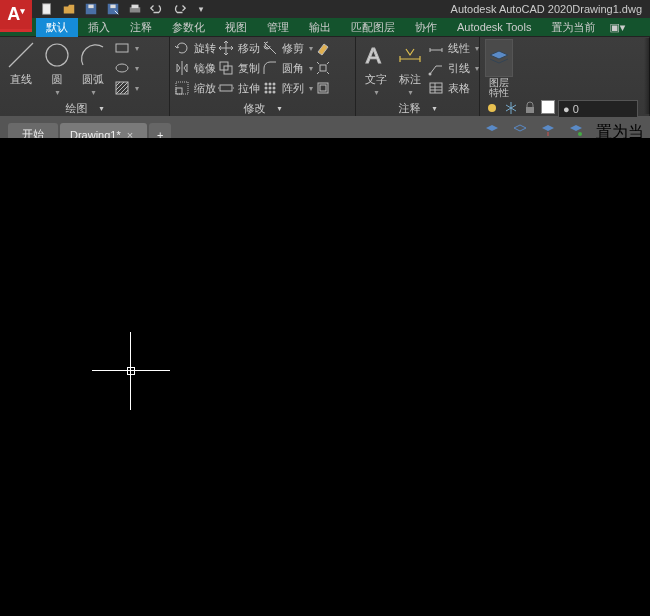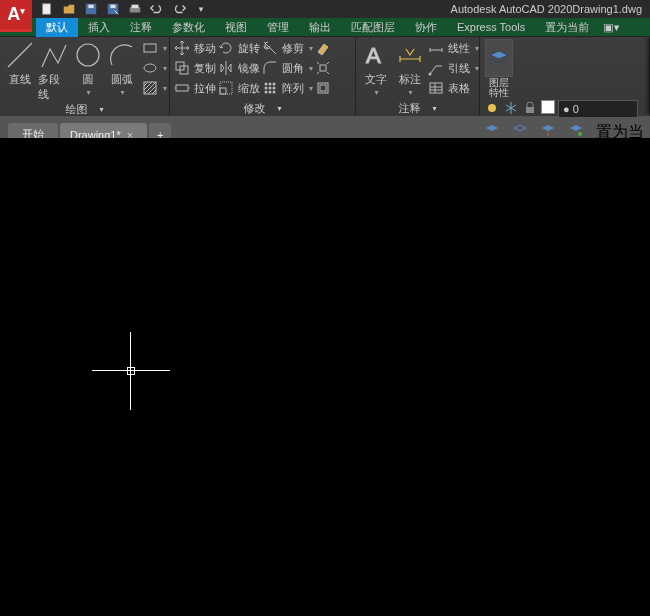--- a/index.html
+++ b/index.html
@@ -111,48 +111,40 @@
 <div class="menubar">
   <span class="menu-item active">默认</span>
   <span class="menu-item">插入</span>
   <span class="menu-item">注释</span>
   <span class="menu-item">参数化</span>
   <span class="menu-item">视图</span>
   <span class="menu-item">管理</span>
   <span class="menu-item">输出</span>
   <span class="menu-item">匹配图层</span>
   <span class="menu-item">协作</span>
-  <span class="menu-item">Express Tools</span>
+  <span class="menu-item">Autodesk Tools</span>
   <span class="menu-item">置为当前</span>
   <span class="menu-item" style="padding:2px 4px;">▣▾</span>
 </div>
 
 <div class="ribbon">
 
   <div class="panel" style="width:170px;">
     <div class="panel-body">
       <div class="big-tool">
         <span class="ico">
             <svg viewBox="0 0 32 32">
               <line x1="4" y1="28" x2="28" y2="4"></line>
             </svg>
           </span>
         <span>直线</span>
       </div>
       <div class="big-tool">
         <span class="ico">
             <svg viewBox="0 0 32 32">
-              <path d="M4 28L12 10L20 24L28 6"></path>
-            </svg>
-          </span>
-        <span>多段线</span>
-      </div>
-      <div class="big-tool">
-        <span class="ico">
-            <svg viewBox="0 0 32 32">
               <circle cx="16" cy="16" r="11"></circle>
             </svg>
           </span>
         <span>圆</span>
           <span class="dd-caret">▾</span>
       </div>
       <div class="big-tool">
         <span class="ico">
             <svg viewBox="0 0 32 32">
               <path d="M6 26A14 14 0 0 1 26 8"></path>
@@ -194,20 +186,48 @@
         <span class="dd">▾</span>
       </div>
   </div>
 
   <div class="panel" style="width:186px;">
     <div class="panel-body">
       <div class="row-tools">
         <div class="tool-row">
             <span class="mini">
               <svg viewBox="0 0 16 16">
+                <path d="M3 8a5 5 0 1 1 2 4" fill="none" stroke="#bbb"></path>
+                <path d="M3 8l-2-2M3 8l2-1" stroke="#bbb"></path>
+              </svg>
+            </span>
+            <span class="lbl">旋转</span>
+          </div>
+        <div class="tool-row">
+            <span class="mini">
+              <svg viewBox="0 0 16 16">
+                <path d="M8 1v14M3 4l3 4-3 4zM13 4l-3 4 3 4z" fill="none" stroke="#bbb"></path>
+              </svg>
+            </span>
+            <span class="lbl">镜像</span>
+          </div>
+        <div class="tool-row">
+            <span class="mini">
+              <svg viewBox="0 0 16 16">
+                <rect x="2" y="8" width="6" height="6" fill="none" stroke="#bbb"></rect>
+                <rect x="2" y="2" width="12" height="12" fill="none" stroke="#bbb" stroke-dasharray="1"></rect>
+              </svg>
+            </span>
+            <span class="lbl">缩放</span>
+          </div>
+      </div>
+      <div class="row-tools">
+        <div class="tool-row">
+            <span class="mini">
+              <svg viewBox="0 0 16 16">
                 <path d="M8 1v14M1 8h14M8 1l-2 2M8 1l2 2M8 15l-2-2M8 15l2-2M1 8l2-2M1 8l2 2M15 8l-2-2M15 8l-2 2" stroke="#bbb" fill="none"></path>
               </svg>
             </span>
             <span class="lbl">移动</span>
           </div>
         <div class="tool-row">
             <span class="mini">
               <svg viewBox="0 0 16 16">
                 <rect x="2" y="2" width="8" height="8" fill="none" stroke="#bbb"></rect>
                 <rect x="6" y="6" width="8" height="8" fill="none" stroke="#bbb"></rect>
@@ -216,48 +236,20 @@
             <span class="lbl">复制</span>
           </div>
         <div class="tool-row">
             <span class="mini">
               <svg viewBox="0 0 16 16">
                 <rect x="2" y="5" width="12" height="6" fill="none" stroke="#bbb"></rect>
                 <path d="M1 8h-1M15 8h1" stroke="#bbb"></path>
               </svg>
             </span>
             <span class="lbl">拉伸</span>
-          </div>
-      </div>
-      <div class="row-tools">
-        <div class="tool-row">
-            <span class="mini">
-              <svg viewBox="0 0 16 16">
-                <path d="M3 8a5 5 0 1 1 2 4" fill="none" stroke="#bbb"></path>
-                <path d="M3 8l-2-2M3 8l2-1" stroke="#bbb"></path>
-              </svg>
-            </span>
-            <span class="lbl">旋转</span>
-          </div>
-        <div class="tool-row">
-            <span class="mini">
-              <svg viewBox="0 0 16 16">
-                <path d="M8 1v14M3 4l3 4-3 4zM13 4l-3 4 3 4z" fill="none" stroke="#bbb"></path>
-              </svg>
-            </span>
-            <span class="lbl">镜像</span>
-          </div>
-        <div class="tool-row">
-            <span class="mini">
-              <svg viewBox="0 0 16 16">
-                <rect x="2" y="8" width="6" height="6" fill="none" stroke="#bbb"></rect>
-                <rect x="2" y="2" width="12" height="12" fill="none" stroke="#bbb" stroke-dasharray="1"></rect>
-              </svg>
-            </span>
-            <span class="lbl">缩放</span>
           </div>
       </div>
       <div class="row-tools">
         <div class="tool-row">
             <span class="mini">
               <svg viewBox="0 0 16 16">
                 <path d="M2 2l12 12M6 2a3 3 0 1 0 0 6M2 6a3 3 0 1 0 6 0" fill="none" stroke="#bbb"></path>
               </svg>
             </span>
             <span class="lbl">修剪</span>

